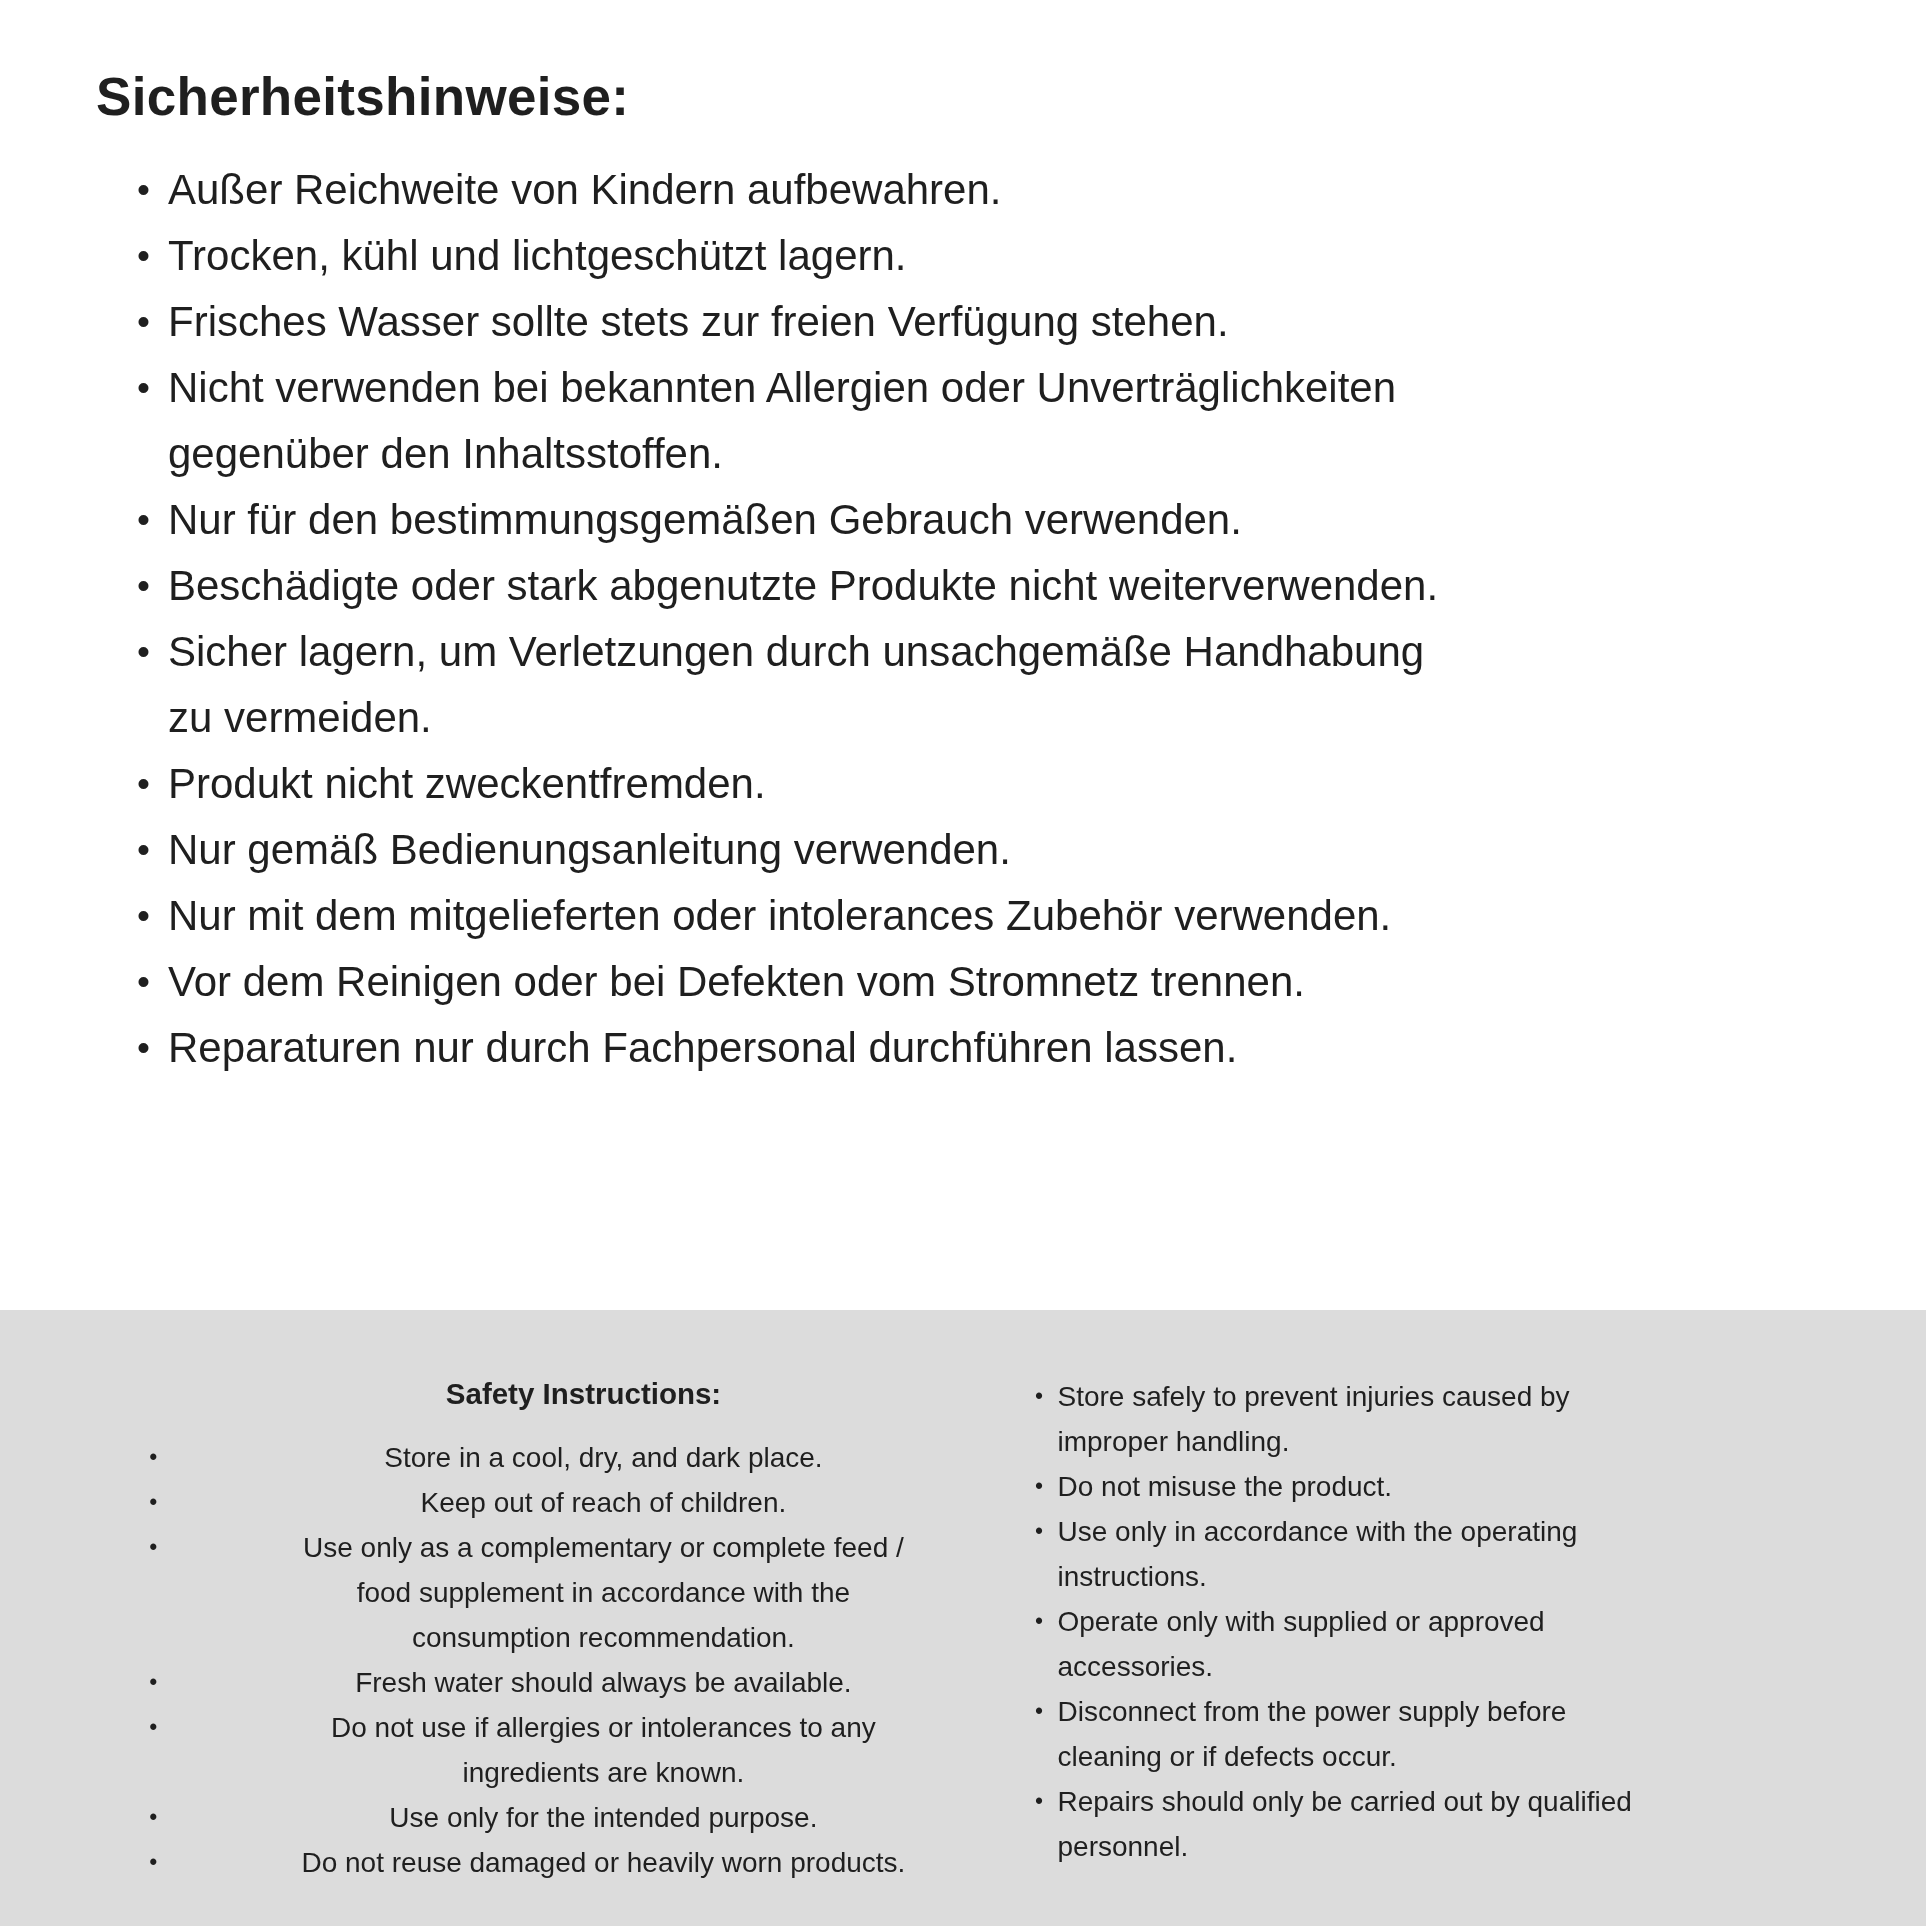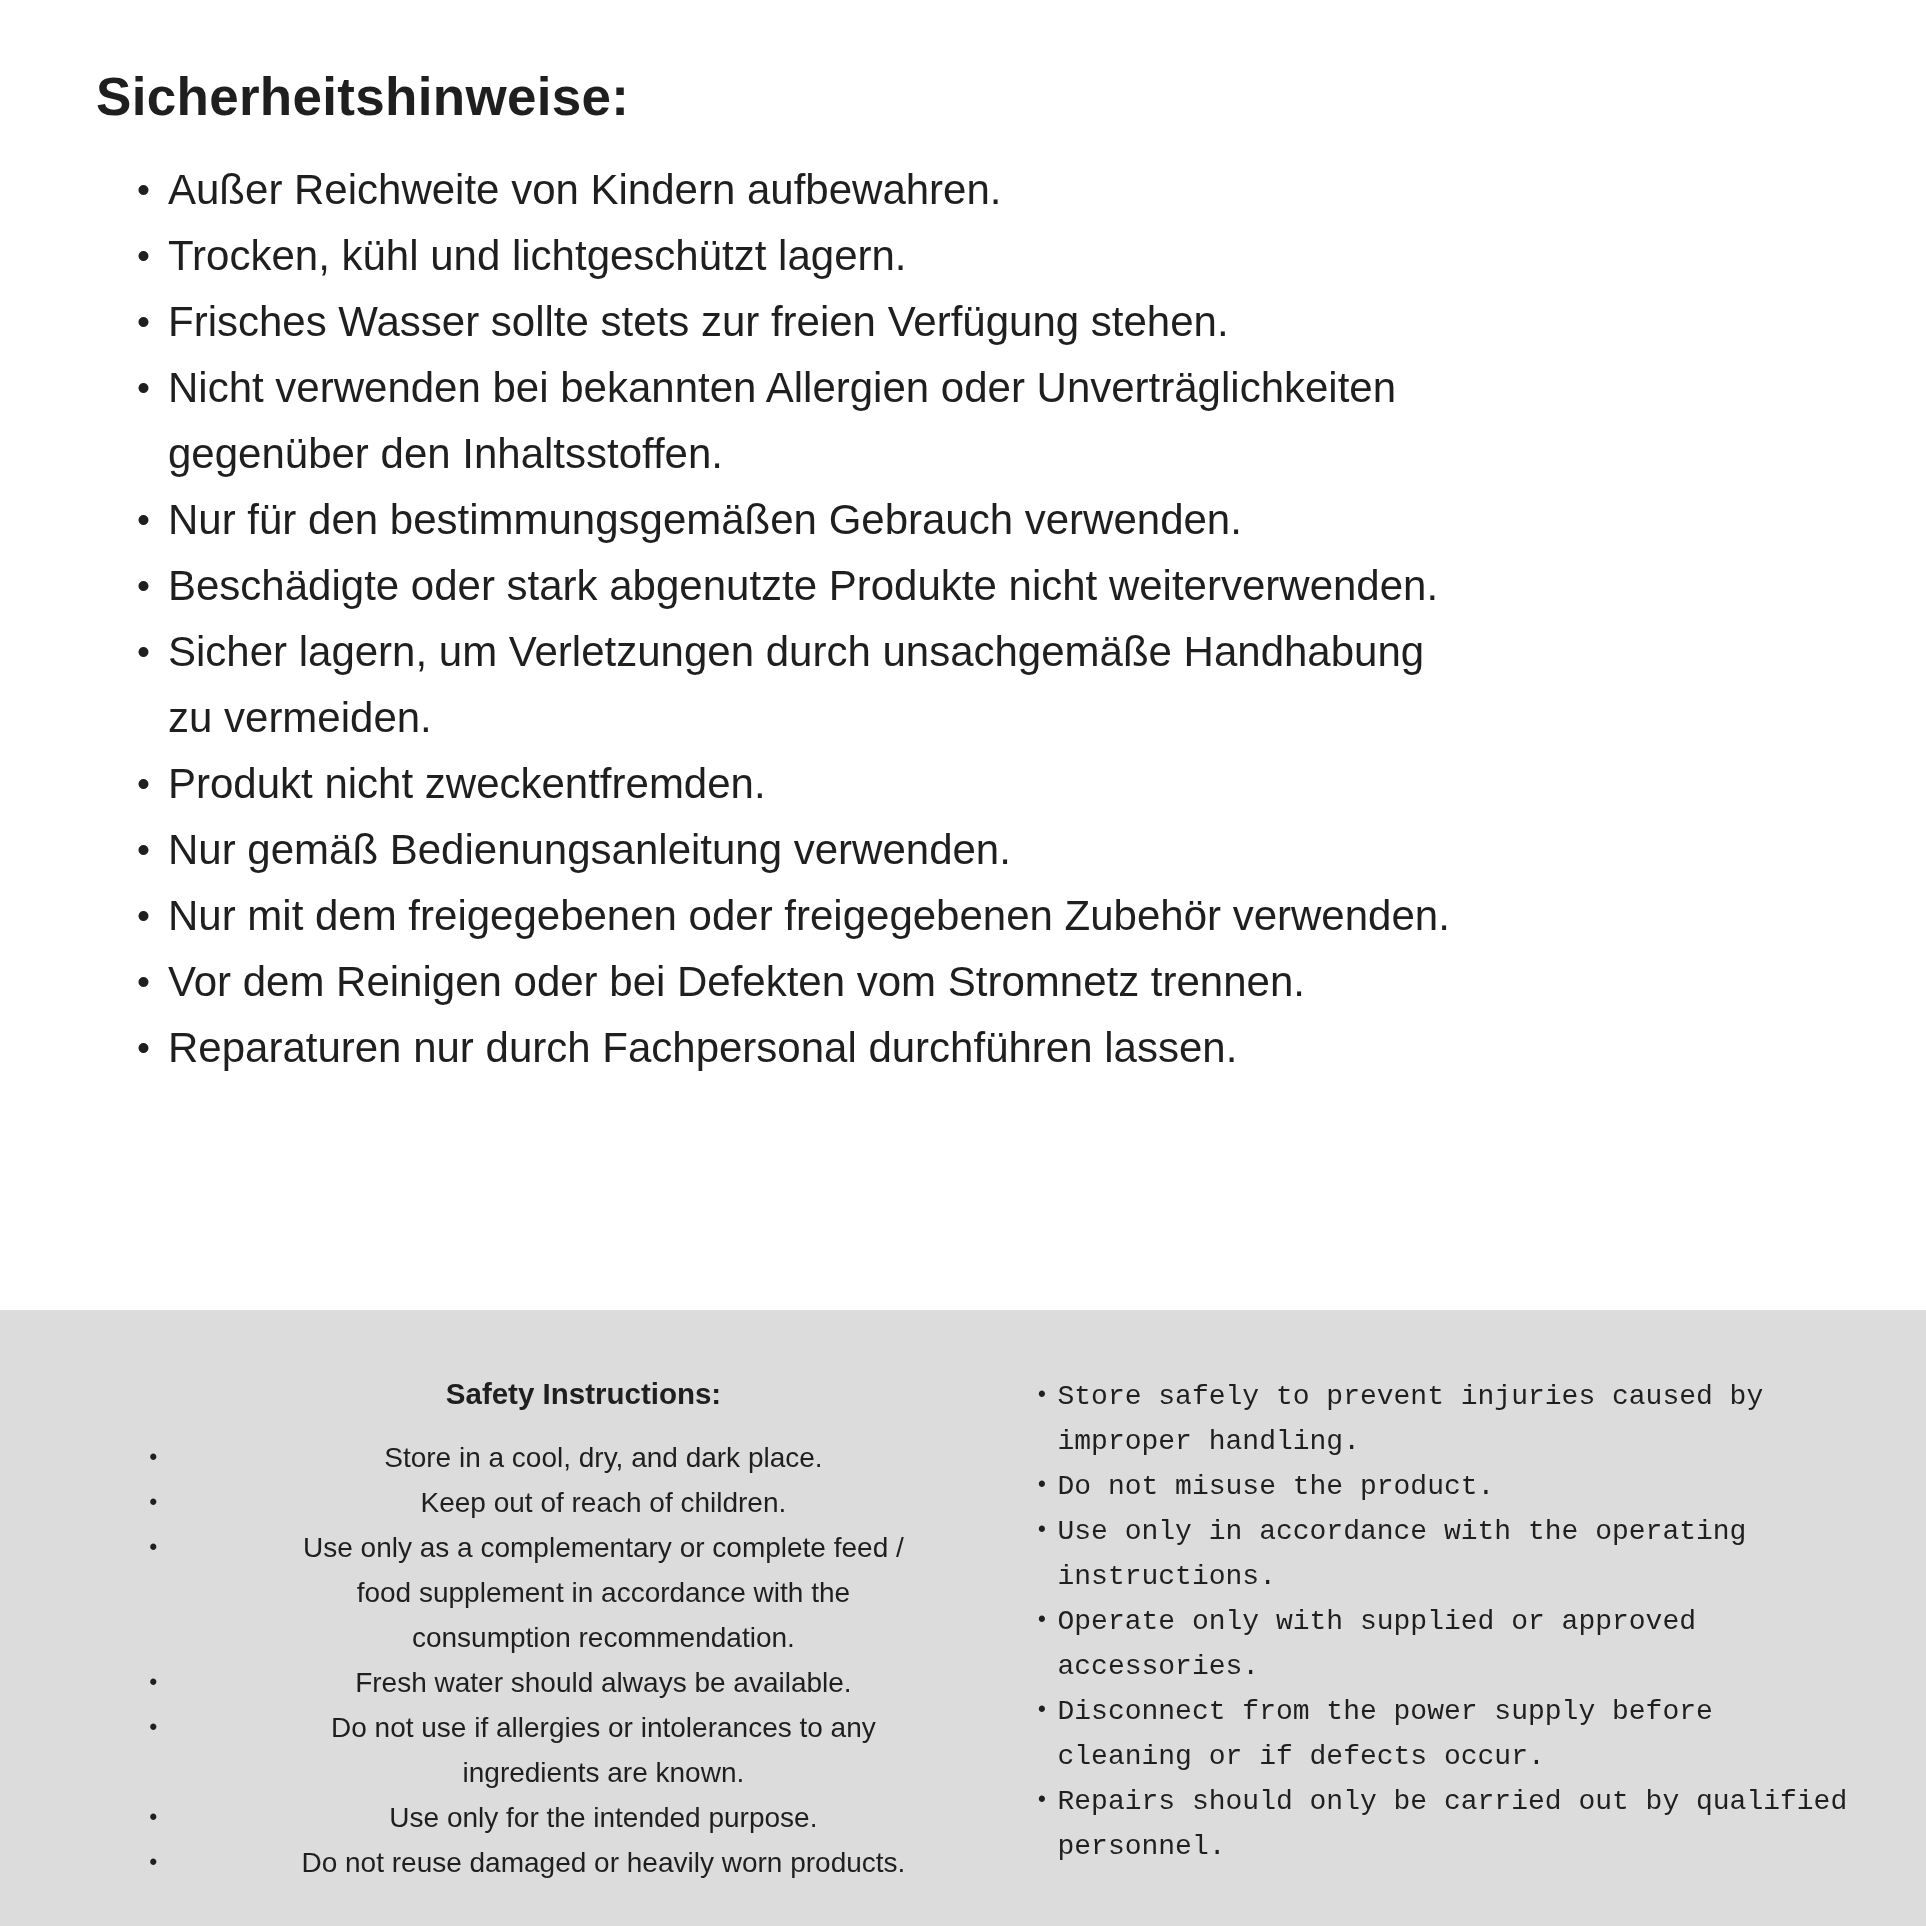--- a/index.html
+++ b/index.html
@@ -66,21 +66,20 @@
     display: flex;
     flex-direction: row;
   }
   .col-left {
     width: 903px;
     flex: 0 0 auto;
     text-align: center;
   }
   .col-right {
     flex: 1 1 auto;
-    font-family: Liberation Mono, monospace;
   }
   .english-title {
     margin: 0 0 22px 0;
     font-size: 29.5px;
     font-weight: 700;
     line-height: 39px;
   }
   .english-list {
     margin: 0;
     padding: 0 0 0 17.3px;
@@ -117,21 +116,21 @@
       <li>Trocken, kühl und lichtgeschützt lagern.</li>
       <li>Frisches Wasser sollte stets zur freien Verfügung stehen.</li>
       <li>Nicht verwenden bei bekannten Allergien oder Unverträglichkeiten
 gegenüber den Inhaltsstoffen.</li>
       <li>Nur für den bestimmungsgemäßen Gebrauch verwenden.</li>
       <li>Beschädigte oder stark abgenutzte Produkte nicht weiterverwenden.</li>
       <li>Sicher lagern, um Verletzungen durch unsachgemäße Handhabung
 zu vermeiden.</li>
       <li>Produkt nicht zweckentfremden.</li>
       <li>Nur gemäß Bedienungsanleitung verwenden.</li>
-      <li>Nur mit dem freigegebenen oder freigegebenen Zubehör verwenden.</li>
+      <li>Nur mit dem mitgelieferten oder intolerances Zubehör verwenden.</li>
       <li>Vor dem Reinigen oder bei Defekten vom Stromnetz trennen.</li>
       <li>Reparaturen nur durch Fachpersonal durchführen lassen.</li>
     </ul>
   </section>
 
   <section class="english-section">
     <div class="col-left">
       <h2 class="english-title">Safety Instructions:</h2>
       <ul class="english-list">
         <li>Store in a cool, dry, and dark place.</li>

